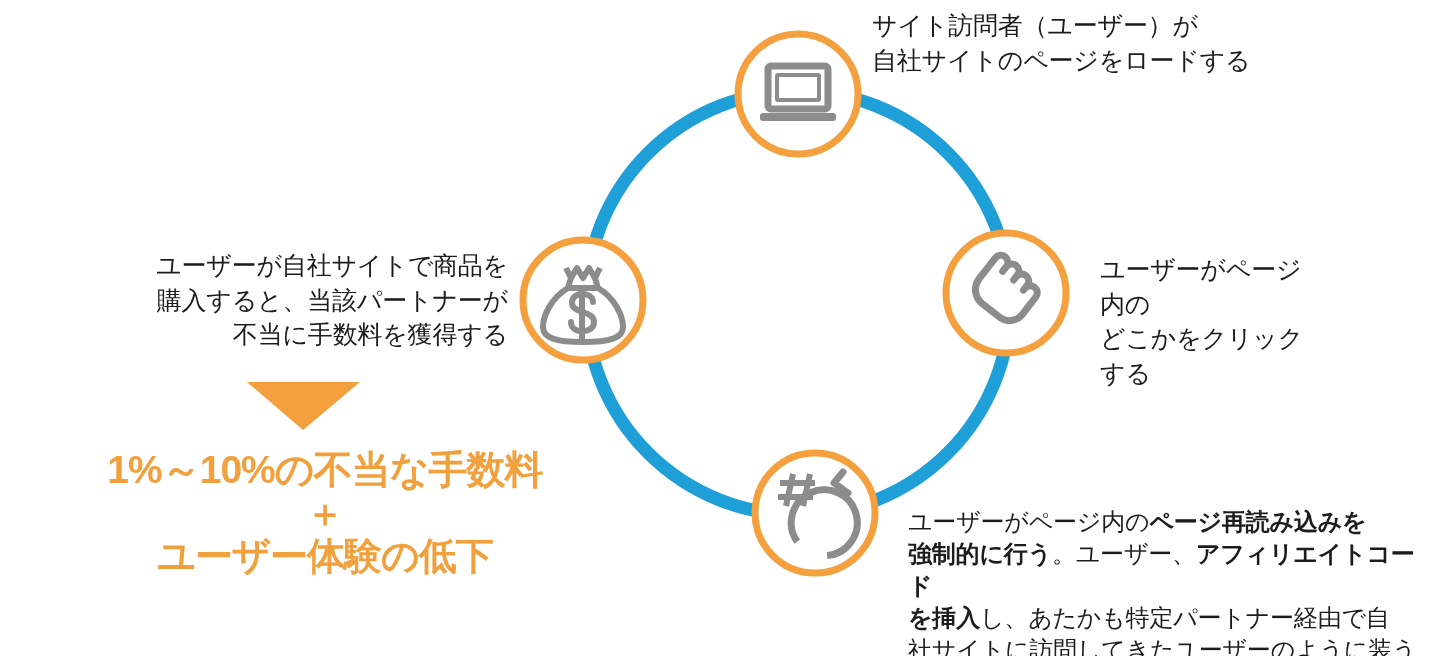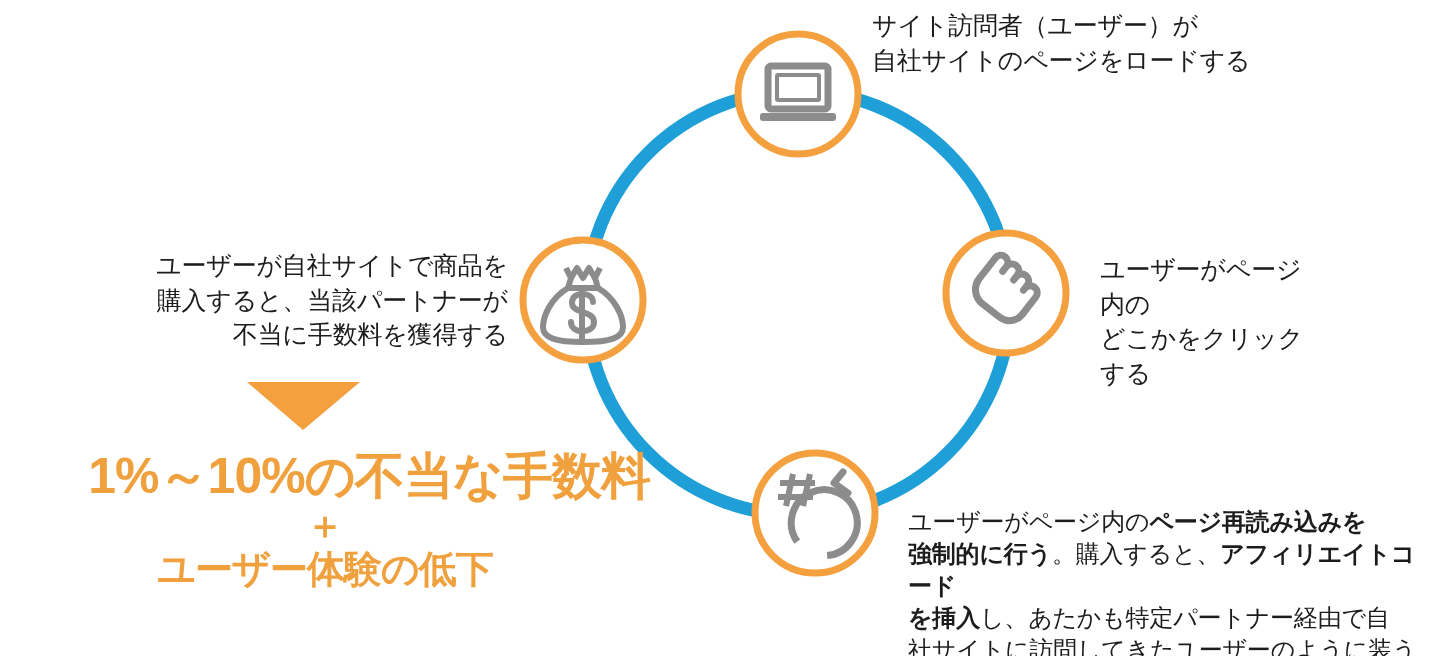--- a/index.html
+++ b/index.html
@@ -76,24 +76,23 @@
   #conclusion {
     position: absolute;
     left: 0px;
     top: 448px;
     width: 650px;
     text-align: center;
     color: #F0A03C;
     font-weight: 700;
   }
   #conclusion .line1 {
-    font-size: 50px;
+    font-size: 39px;
     line-height: 1.12;
     letter-spacing: -1px;
-    text-align: right;
   }
   #conclusion .plus {
     font-size: 38px;
     line-height: 1.15;
   }
   #conclusion .line3 {
     font-size: 38px;
     line-height: 1.12;
     letter-spacing: -1px;
   }
@@ -188,21 +187,21 @@
 自社サイトのページをロードする</div>
 
   <div class="caption" id="caption-click">ユーザーがページ内の
 どこかをクリックする</div>
 
   <div class="caption" id="caption-purchase">ユーザーが自社サイトで商品を
 購入すると、当該パートナーが
 不当に手数料を獲得する</div>
 
   <div class="caption" id="caption-reload"><span>ユーザーがページ内の</span><b>ページ再読み込みを
-強制的に行う</b><span>。購入すると、</span><b>アフィリエイトコード
+強制的に行う</b><span>。ユーザー、</span><b>アフィリエイトコード
 を挿入</b><span>し、あたかも特定パートナー経由で自
 社サイトに訪問してきたユーザーのように装う</span></div>
 
   <div id="conclusion">
     <div class="line1">1%～10%の不当な手数料</div>
     <div class="plus">＋</div>
     <div class="line3">ユーザー体験の低下</div>
   </div>
 
 </div>

